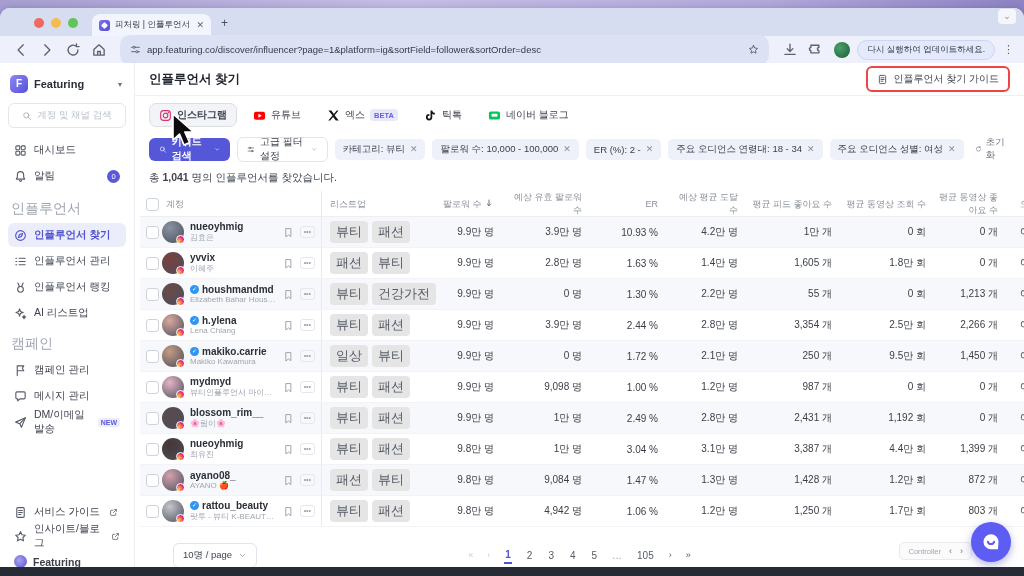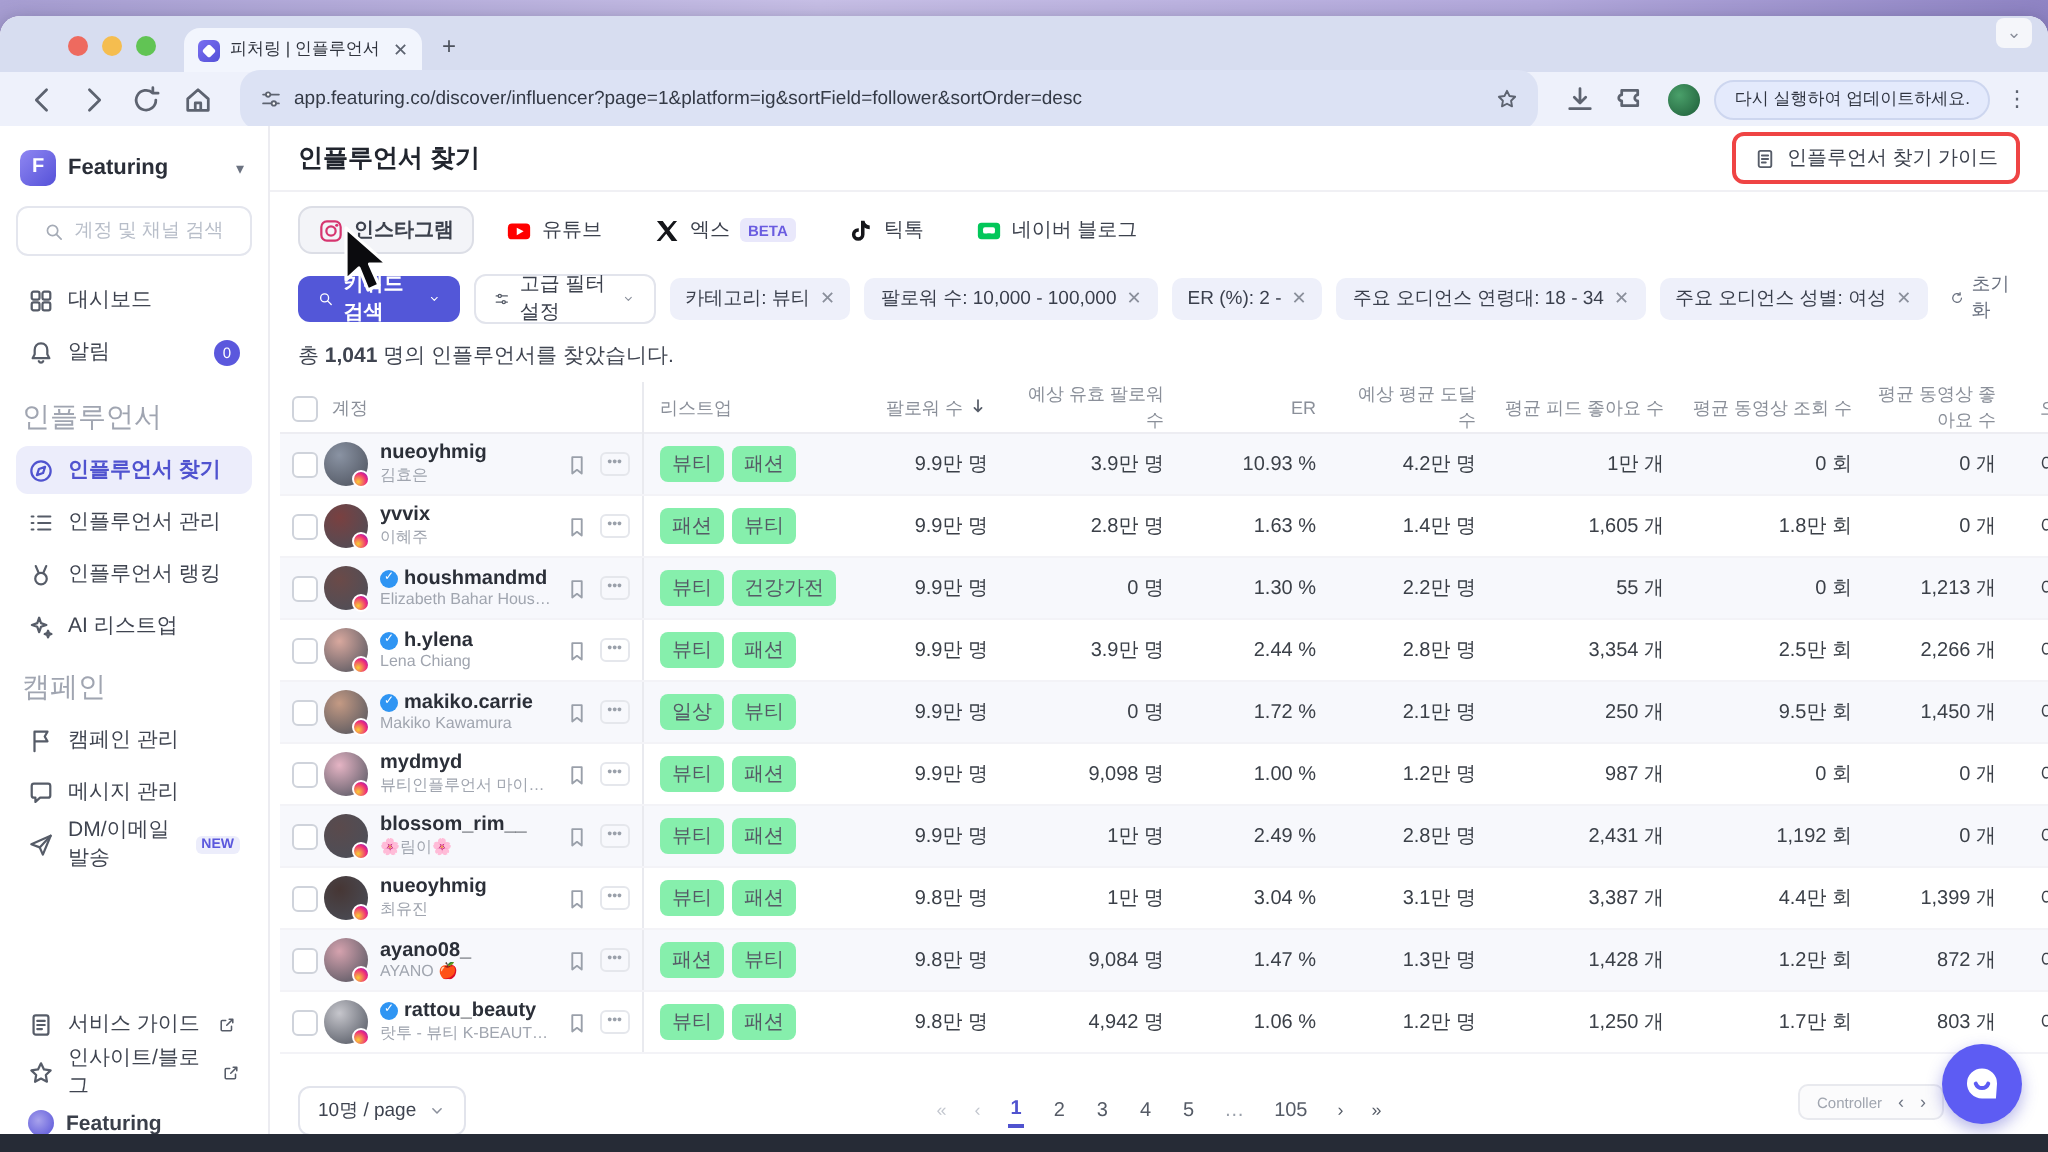--- a/index.html
+++ b/index.html
@@ -111,26 +111,26 @@
   .acct-txt{min-width:0;flex:1;}
   .uname{display:flex;align-items:center;gap:3px;font-size:10px;font-weight:bold;color:#2b2f38;
     white-space:nowrap;overflow:hidden;}
   .verified{width:9px;height:9px;border-radius:50%;background:#2f95f3;color:#fff;font-size:6px;
     line-height:9px;text-align:center;flex:0 0 auto;}
   .subname{font-size:8px;color:#a0a5af;white-space:nowrap;overflow:hidden;text-overflow:ellipsis;}
   .bm{width:11px;height:11px;color:#9aa0aa;flex:0 0 auto;}
   .dots{border:1px solid #e5e7ec;border-radius:3px;color:#9aa0aa;font-size:7px;line-height:10px;
     padding:0 3px;flex:0 0 auto;}
   .cats{display:flex;gap:4px;padding-left:8px;}
-  .cat{background:#86efac;border-radius:4px;padding:2px 6px;font-size:10px;color:#555b66;white-space:nowrap;font-family:Liberation Mono, monospace;}
+  .cat{background:#e5e5e5;border-radius:4px;padding:2px 6px;font-size:13px;color:#555b66;white-space:nowrap;font-family:Liberation Mono, monospace;}
   .sort-ic{width:10px;height:10px;color:#565c68;vertical-align:-1px;display:inline-flex;}
   
   .pag-row{height:42px;display:flex;align-items:center;padding:0 14px;flex:0 0 auto;position:relative;}
   .perpage{display:flex;align-items:center;gap:6px;border:1px solid #e2e4ec;border-radius:6px;height:23px;
-    padding:0 9px;font-size:9.5px;color:#3f4450;background:#fff;}
+    padding:0 9px;font-size:9.5px;color:#3f4450;background:#fff;margin-left:24px;}
   .perpage .icon{width:9px;height:9px;color:#8a8f9b;}
   .pager{position:absolute;left:0;right:0;display:flex;justify-content:center;align-items:center;gap:14px;
     font-size:10px;color:#555b66;pointer-events:none;}
   .pager>*{pointer-events:auto;}
   .pg{padding:2px 1px;}
   .pg.cur{color:#5053cf;font-weight:bold;border-bottom:2px solid #5053cf;}
   .pg-arrow{color:#555b66;font-size:9px;}
   .pg-arrow.dis{color:#c3c7cf;}
   .pg-ellipsis{color:#9aa0aa;}
   

